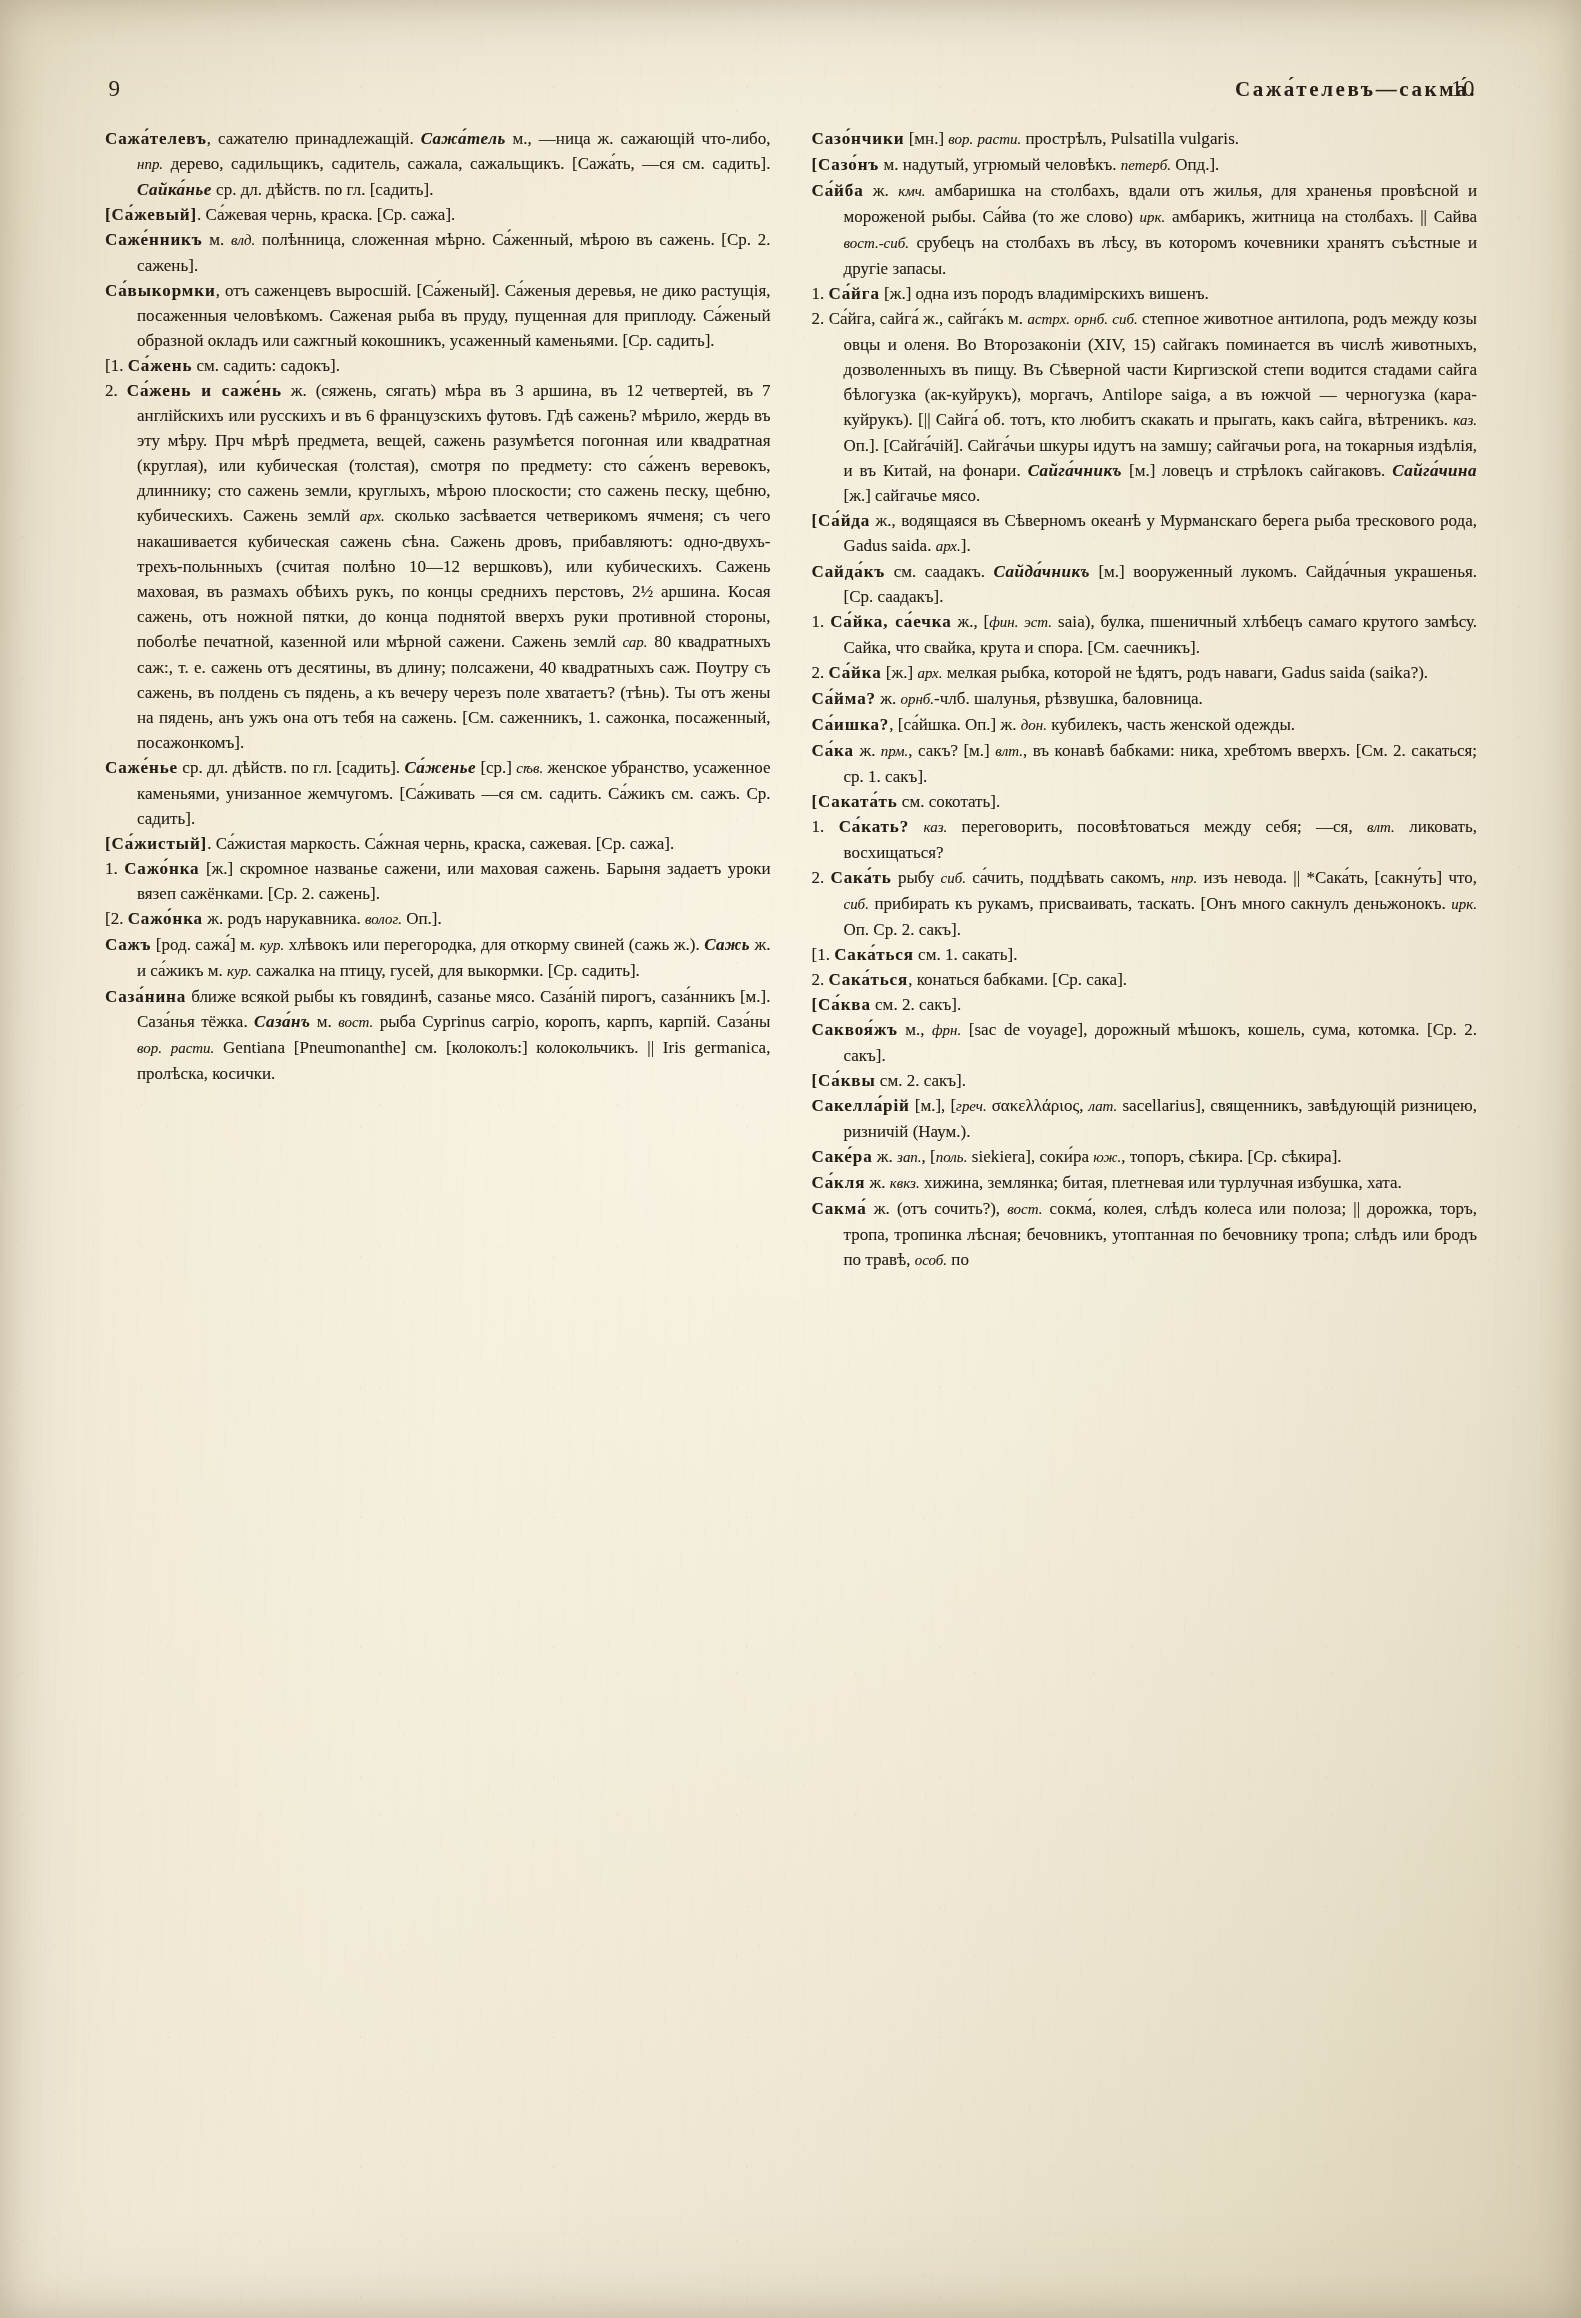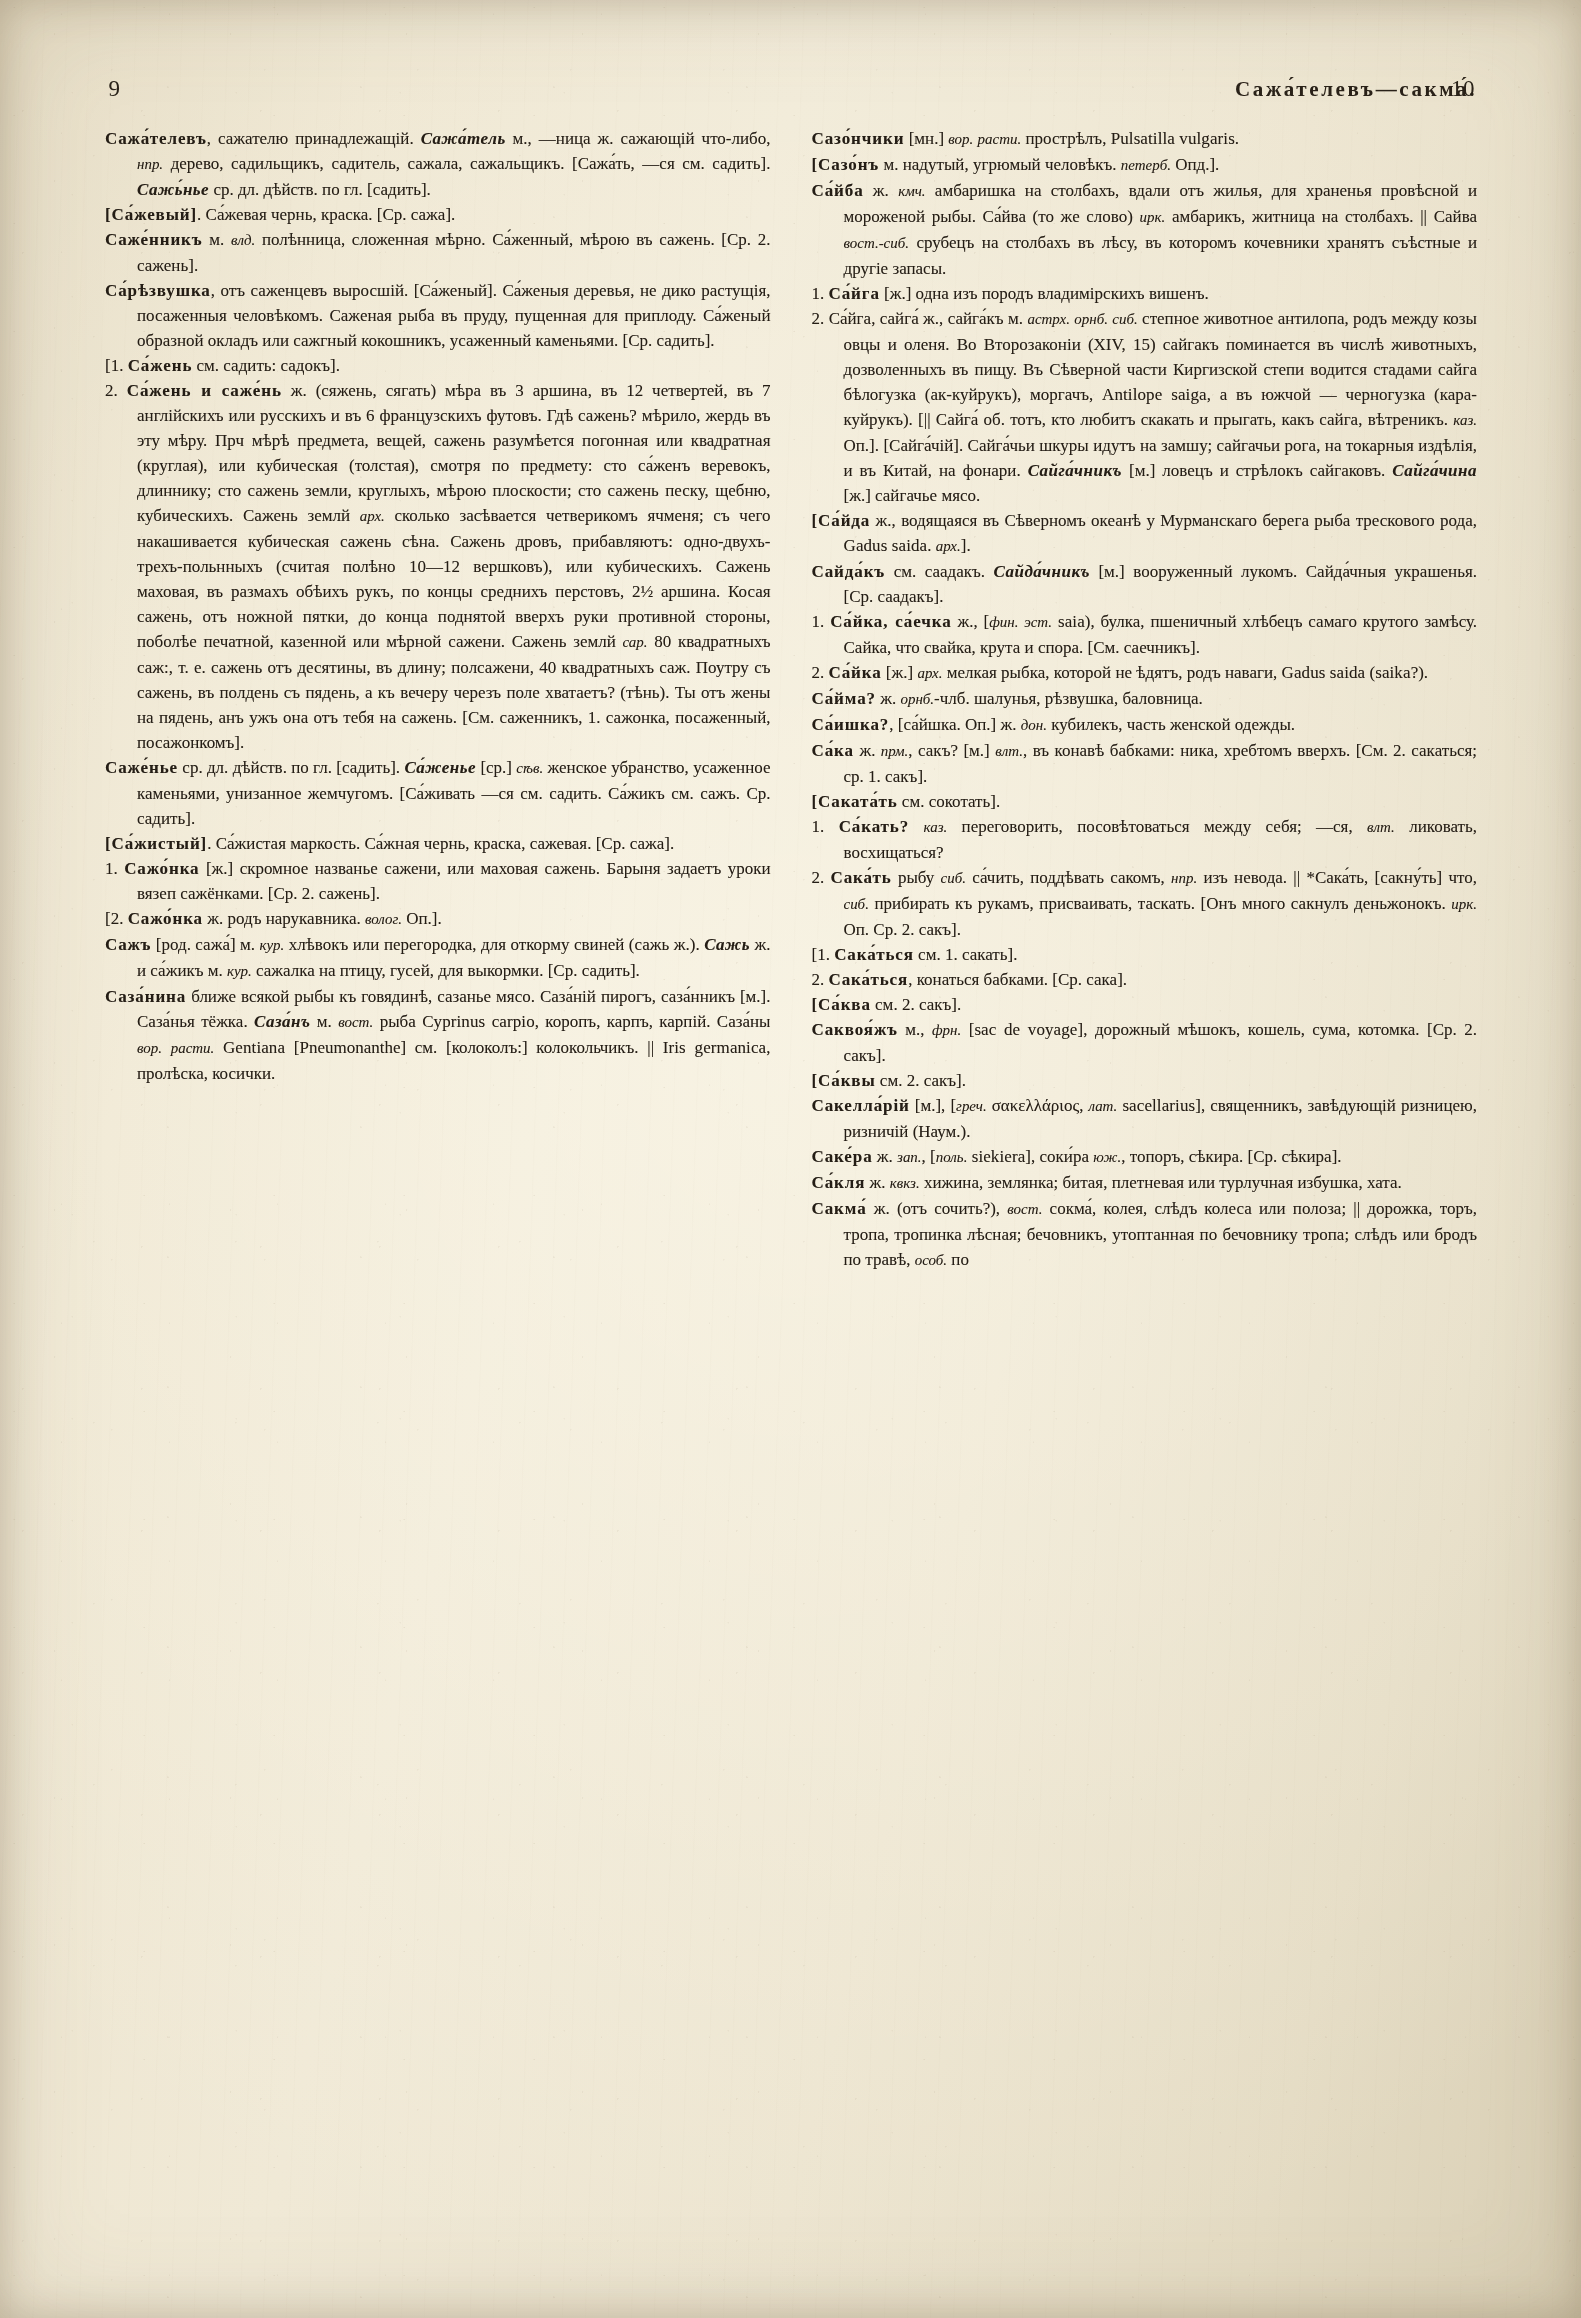--- a/index.html
+++ b/index.html
@@ -145,24 +145,24 @@
   <div id="content">
 
     <div id="runhead">
       <div class="folio left">9</div>
       <div class="runhead-title">Сажа́телевъ—сакма́.</div>
       <div class="folio right">10</div>
     </div>
 
     <div id="columns">
       <div class="col" id="col-left">
-          <p class="entry"><span class="hw">Сажа́телевъ</span>, сажателю принадлежащій. <span class="hw2">Сажа́тель</span> м., —ница ж. сажающій что-либо, <span class="abbr">нпр.</span> дерево, садильщикъ, садитель, сажала, сажальщикъ. [Сажа́ть, —ся см. садить]. <span class="hw2">Сажь́нье</span> ср. дл. дѣйств. по гл. [садить].</p>
+          <p class="entry"><span class="hw">Сажа́телевъ</span>, сажателю принадлежащій. <span class="hw2">Сажа́тель</span> м., —ница ж. сажающій что-либо, <span class="abbr">нпр.</span> дерево, садильщикъ, садитель, сажала, сажальщикъ. [Сажа́ть, —ся см. садить]. <span class="hw2">Сайка́нье</span> ср. дл. дѣйств. по гл. [садить].</p>
           <p class="entry"><span class="hw">[Са́жевый]</span>. Са́жевая чернь, краска. [Ср. сажа].</p>
           <p class="entry"><span class="hw">Саже́нникъ</span> м. <span class="abbr">влд.</span> полѣнница, сложенная мѣрно. Са́женный, мѣрою въ сажень. [Ср. 2. сажень].</p>
-          <p class="entry"><span class="hw">Са́рѣзвушка</span>, отъ саженцевъ выросшій. [Са́женый]. Са́женыя деревья, не дико растущія, посаженныя человѣкомъ. Саженая рыба въ пруду, пущенная для приплоду. Са́женый образной окладъ или сажгный кокошникъ, усаженный каменьями. [Ср. садить].</p>
+          <p class="entry"><span class="hw">Са́выкормки</span>, отъ саженцевъ выросшій. [Са́женый]. Са́женыя деревья, не дико растущія, посаженныя человѣкомъ. Саженая рыба въ пруду, пущенная для приплоду. Са́женый образной окладъ или сажгный кокошникъ, усаженный каменьями. [Ср. садить].</p>
           <p class="entry">[1. <span class="hw">Са́жень</span> см. садить: садокъ].</p>
           <p class="entry">2. <span class="hw">Са́жень и саже́нь</span> ж. (сяжень, сягать) мѣра въ 3 аршина, въ 12 четвертей, въ 7 англійскихъ или русскихъ и въ 6 французскихъ футовъ. Гдѣ сажень? мѣрило, жердь въ эту мѣру. Прч мѣрѣ предмета, вещей, сажень разумѣется погонная или квадратная (круглая), или кубическая (толстая), смотря по предмету: сто са́женъ веревокъ, длиннику; сто сажень земли, круглыхъ, мѣрою плоскости; сто сажень песку, щебню, кубическихъ. Сажень землй <span class="abbr">арх.</span> сколько засѣвается четверикомъ ячменя; съ чего накашивается кубическая сажень сѣна. Сажень дровъ, прибавляютъ: одно-двухъ-трехъ-польнныхъ (считая полѣно 10—12 вершковъ), или кубическихъ. Сажень маховая, въ размахъ обѣихъ рукъ, по концы среднихъ перстовъ, 2½ аршина. Косая сажень, отъ ножной пятки, до конца поднятой вверхъ руки противной стороны, поболѣе печатной, казенной или мѣрной сажени. Сажень землй <span class="abbr">сар.</span> 80 квадратныхъ саж:, т. е. сажень отъ десятины, въ длину; полсажени, 40 квадратныхъ саж. Поутру съ сажень, въ полдень съ пядень, а къ вечеру черезъ поле хватаетъ? (тѣнь). Ты отъ жены на пядень, анъ ужъ она отъ тебя на сажень. [См. саженникъ, 1. сажонка, посаженный, посажонкомъ].</p>
           <p class="entry"><span class="hw">Саже́нье</span> ср. дл. дѣйств. по гл. [садить]. <span class="hw2">Са́женье</span> [ср.] <span class="abbr">сѣв.</span> женское убранство, усаженное каменьями, унизанное жемчугомъ. [Са́живать —ся см. садить. Са́жикъ см. сажъ. Ср. садить].</p>
           <p class="entry"><span class="hw">[Са́жистый]</span>. Са́жистая маркость. Са́жная чернь, краска, сажевая. [Ср. сажа].</p>
           <p class="entry">1. <span class="hw">Сажо́нка</span> [ж.] скромное названье сажени, или маховая сажень. Барыня задаетъ уроки вязеп сажёнками. [Ср. 2. сажень].</p>
           <p class="entry">[2. <span class="hw">Сажо́нка</span> ж. родъ нарукавника. <span class="abbr">волог.</span> Оп.].</p>
           <p class="entry"><span class="hw">Сажъ</span> [род. сажа́] м. <span class="abbr">кур.</span> хлѣвокъ или перегородка, для откорму свиней (сажь ж.). <span class="hw2">Сажь</span> ж. и са́жикъ м. <span class="abbr">кур.</span> сажалка на птицу, гусей, для выкормки. [Ср. садить].</p>
           <p class="entry"><span class="hw">Саза́нина</span> ближе всякой рыбы къ говядинѣ, сазанье мясо. Саза́ній пирогъ, саза́нникъ [м.]. Саза́нья тёжка. <span class="hw2">Саза́нъ</span> м. <span class="abbr">вост.</span> рыба <span class="lat">Cyprinus carpio</span>, коропъ, карпъ, карпій. Саза́ны <span class="abbr">вор.</span> <span class="abbr">расти.</span> <span class="lat">Gentiana</span> [Pneumonanthe] см. [колоколъ:] колокольчикъ. || <span class="lat">Iris germanica</span>, пролѣска, косички.</p>
         </div>
       <div class="col" id="col-right">

